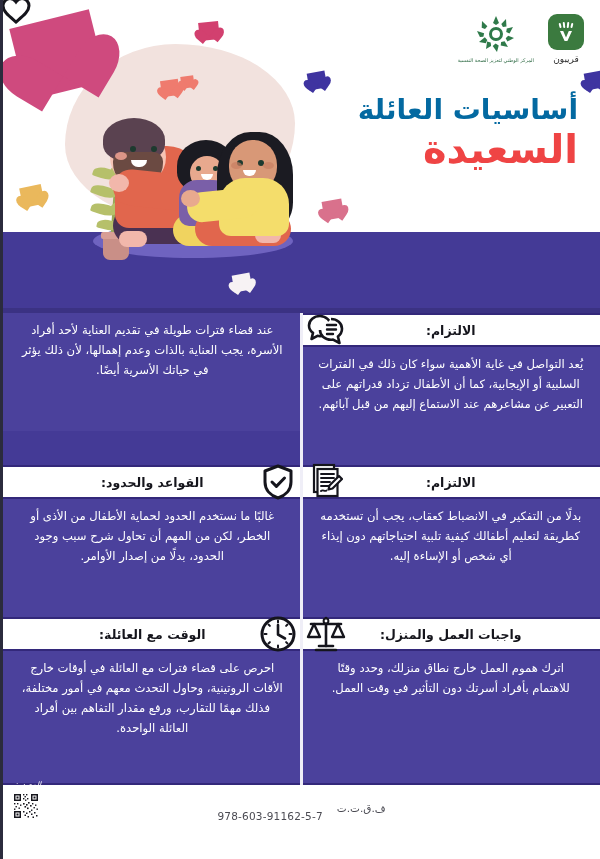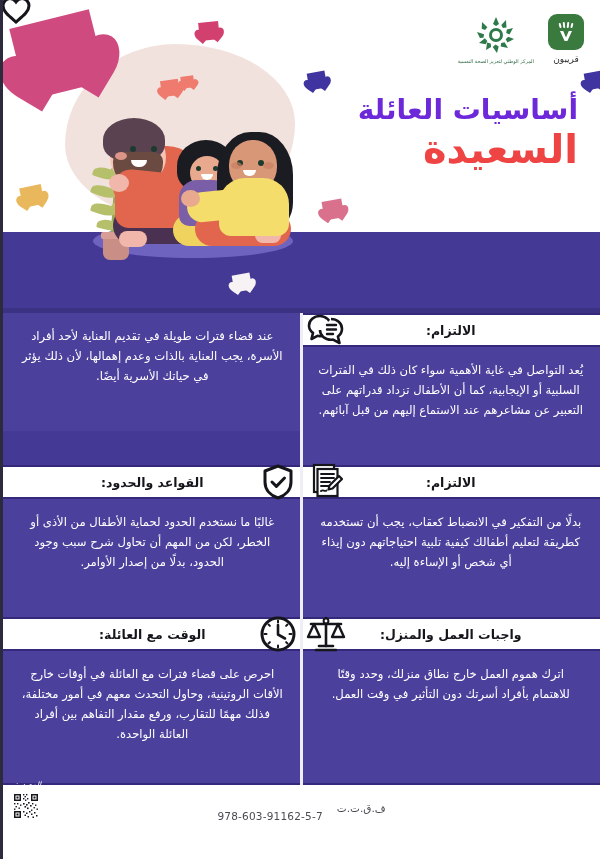--- a/index.html
+++ b/index.html
@@ -99,28 +99,28 @@
   .mom-foot{position:absolute;left:208px;top:172px;width:26px;height:15px;background:#f2b7ab;border-radius:9px;}
   .mom-hair{position:absolute;left:170px;top:76px;width:76px;height:98px;background:#1b1b22;border-radius:44% 44% 28% 28%;}
   .mom-body{position:absolute;left:172px;top:122px;width:70px;height:58px;background:#f4dd6b;border-radius:26px 26px 12px 12px;}
   .mom-arm{position:absolute;left:140px;top:134px;width:72px;height:30px;background:#f4dd6b;border-radius:16px;transform:rotate(-6deg);}
   .mom-hand{position:absolute;left:134px;top:134px;width:19px;height:17px;background:#e8a98e;border-radius:50%;}
   .mom-head{position:absolute;left:182px;top:84px;width:48px;height:52px;background:#d89877;border-radius:48%;}
   .mom-mouth{position:absolute;left:196px;top:114px;width:13px;height:6px;background:#ffffff;border-radius:0 0 7px 7px;}
   .mom-cheek{position:absolute;top:106px;width:11px;height:7px;background:#c97f63;border-radius:50%;opacity:.7;}
 
   
-  .logos{position:absolute;right:16px;top:14px;display:flex;align-items:flex-end;gap:14px;direction:ltr;}
+  .logos{position:absolute;right:16px;top:14px;display:flex;align-items:center;gap:14px;direction:ltr;}
   .logo-block{display:flex;flex-direction:column;align-items:center;}
   .logo-caption{font-size:5px;color:#2f6b45;line-height:1.25;text-align:center;margin-top:3px;letter-spacing:.2px;}
   .logo-caption-2{font-size:9px;color:#2c2c2c;margin-top:4px;}
   .app-tile{width:36px;height:36px;border-radius:9px;background:#3b7a3f;display:flex;align-items:center;justify-content:center;}
 
   .title-wrap{position:absolute;right:22px;top:96px;text-align:right;}
-  .title-1{font-size:28px;font-weight:bold;color:#6d28d9;letter-spacing:0px;line-height:1;}
+  .title-1{font-size:28px;font-weight:bold;color:#0369a1;letter-spacing:0px;line-height:1;}
   .title-2{font-size:40px;font-weight:bold;color:#ef4444;line-height:1.05;margin-top:4px;}
 
   
   .grid{position:relative;background:#443a96;}
   .row{display:flex;flex-direction:row-reverse;position:relative;}
   .col{position:relative;width:50%;box-sizing:border-box;}
   .col.right{border-left:none;}
 
   .cell-head{
     position:relative;height:30px;background:#ffffff;
@@ -129,21 +129,21 @@
   }
   .cell-title{font-size:12.5px;font-weight:bold;color:#15151c;}
 
   .cell-icon{position:absolute;top:50%;transform:translateY(-50%);width:40px;height:40px;
     display:flex;align-items:center;justify-content:center;}
   .icon-right{right:4px;}
   .icon-left{left:4px;}
 
   .cell-body{
     background:#4b419c;
-    padding:14px 16px 12px;
+    padding:8px 16px 12px;
     min-height:118px;
     box-sizing:border-box;
   }
   .cell-text{
     color:#ffffff;font-size:11.6px;line-height:1.72;text-align:center;
   }
 
   .vdiv{
     position:absolute;left:50%;top:0;bottom:0;width:3px;margin-left:-1.5px;
     background:#efeef7;z-index:4;

